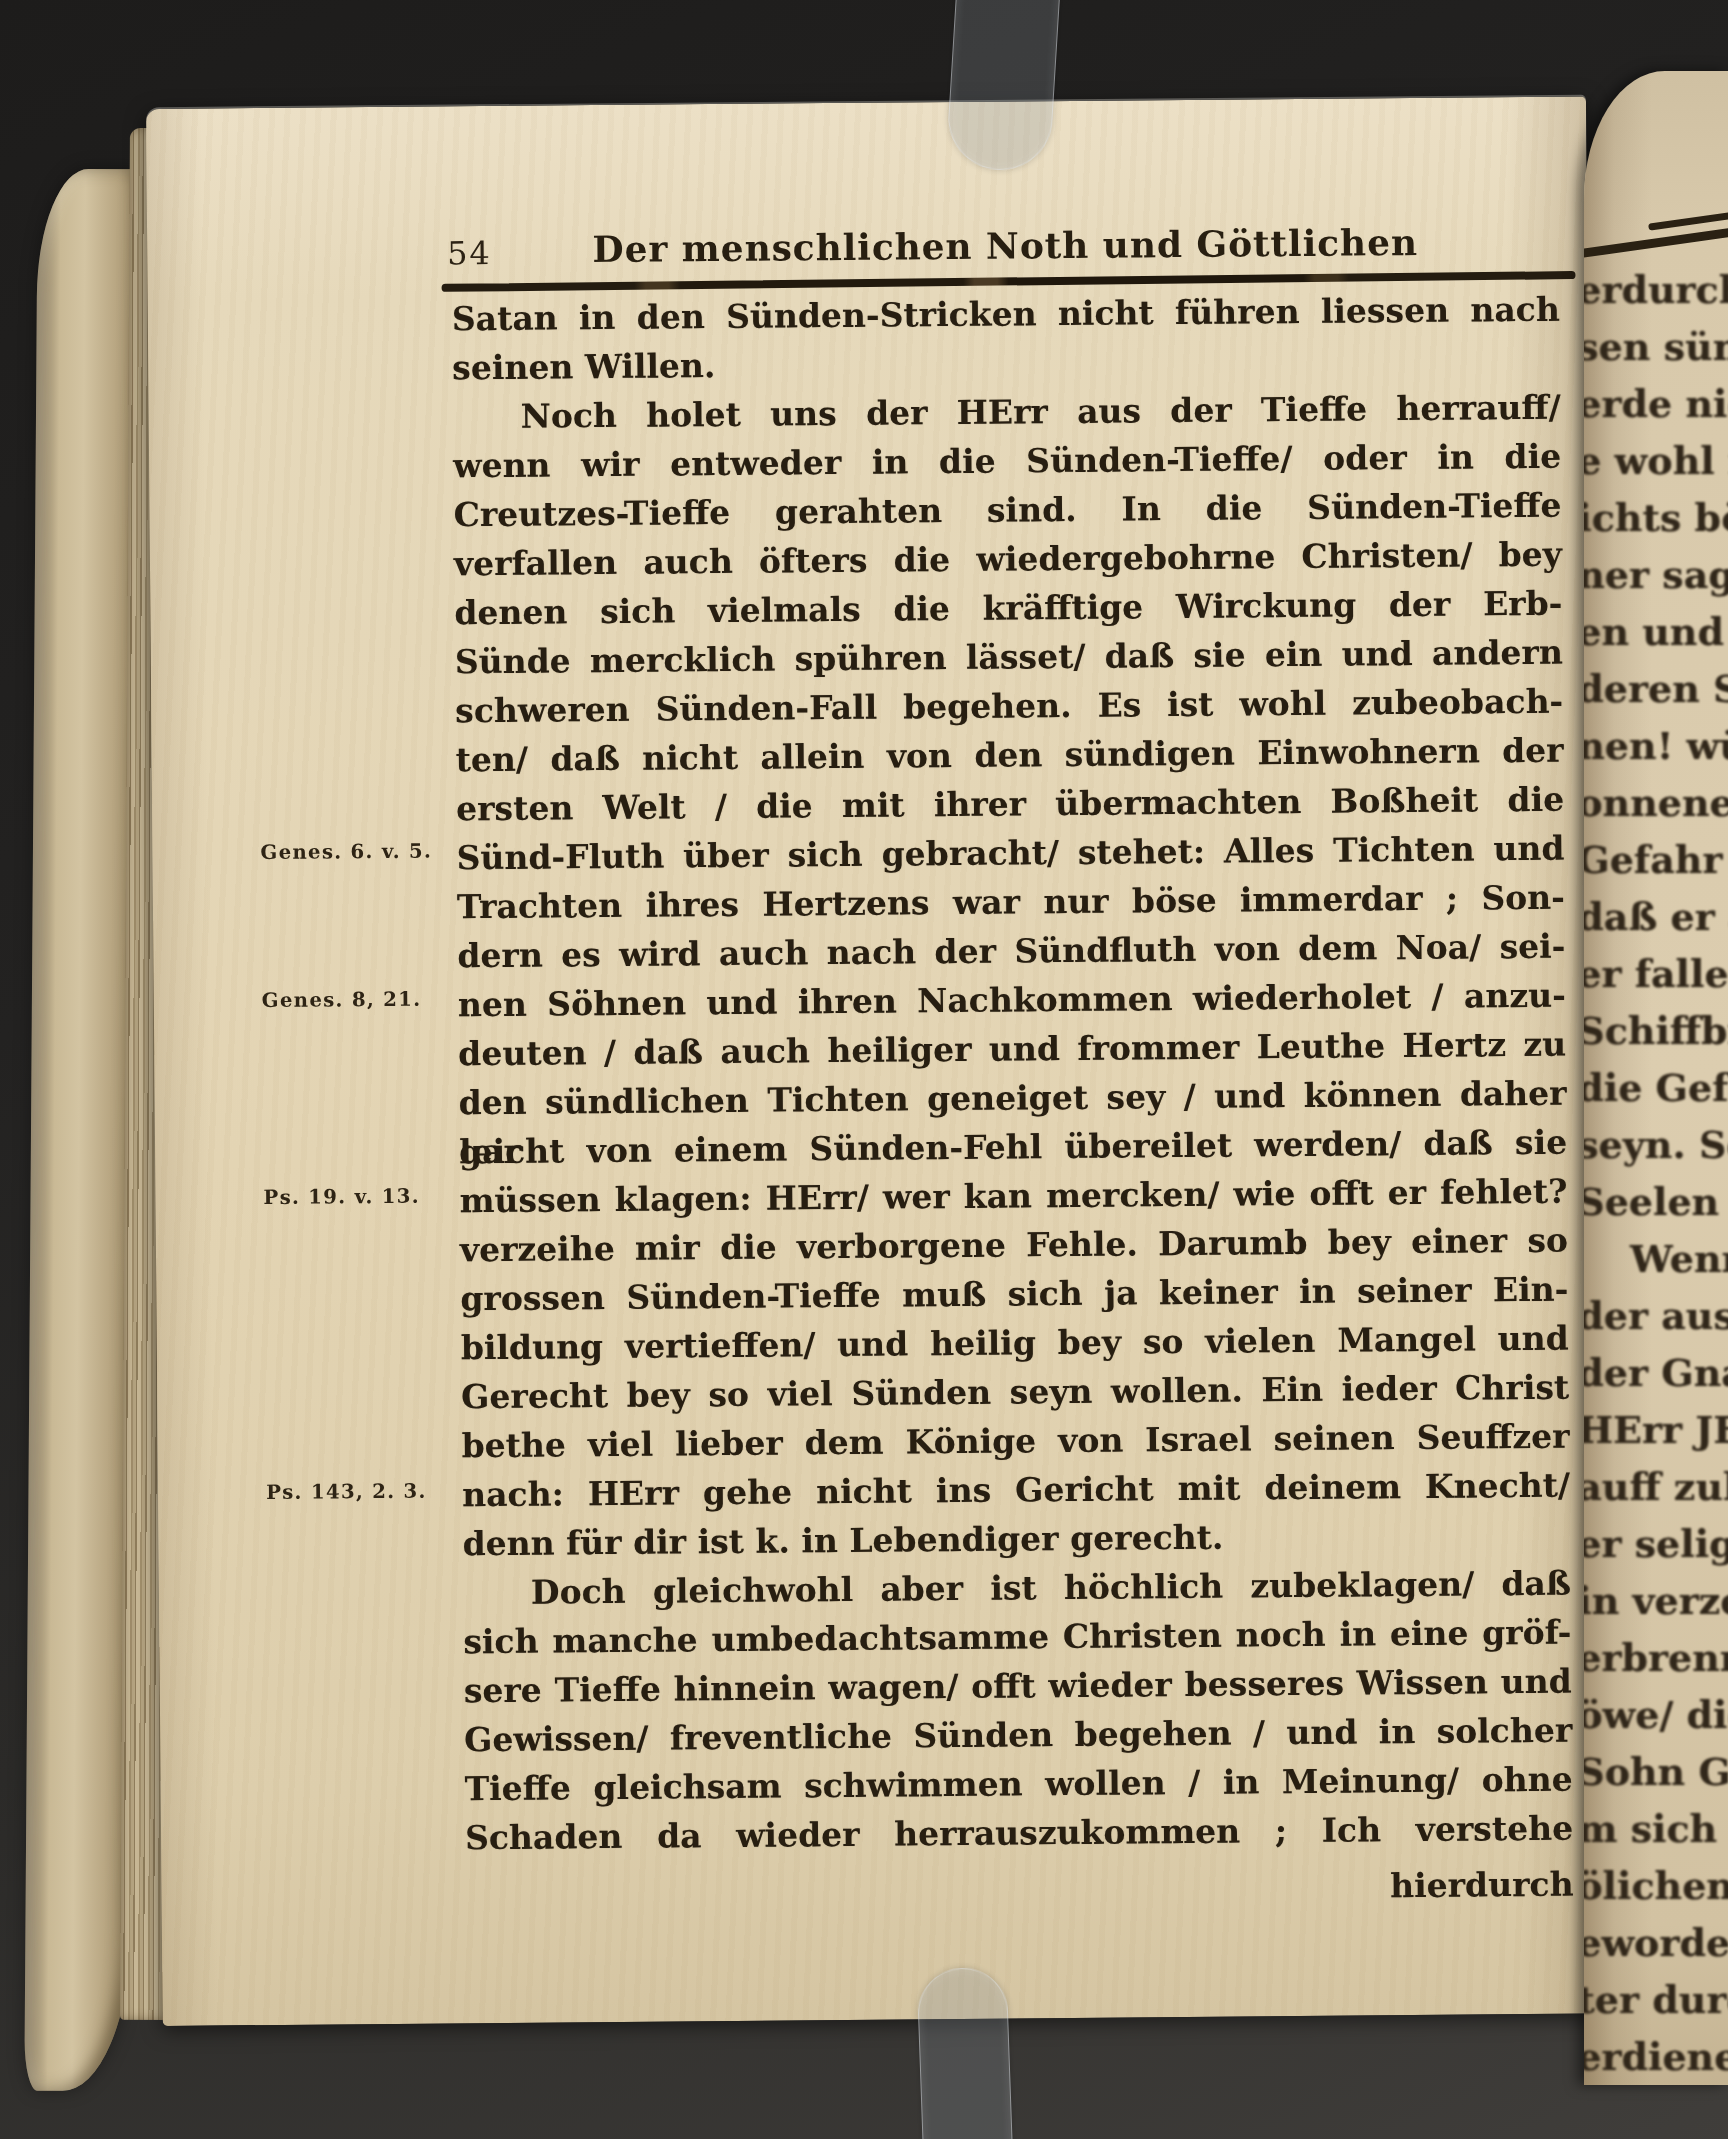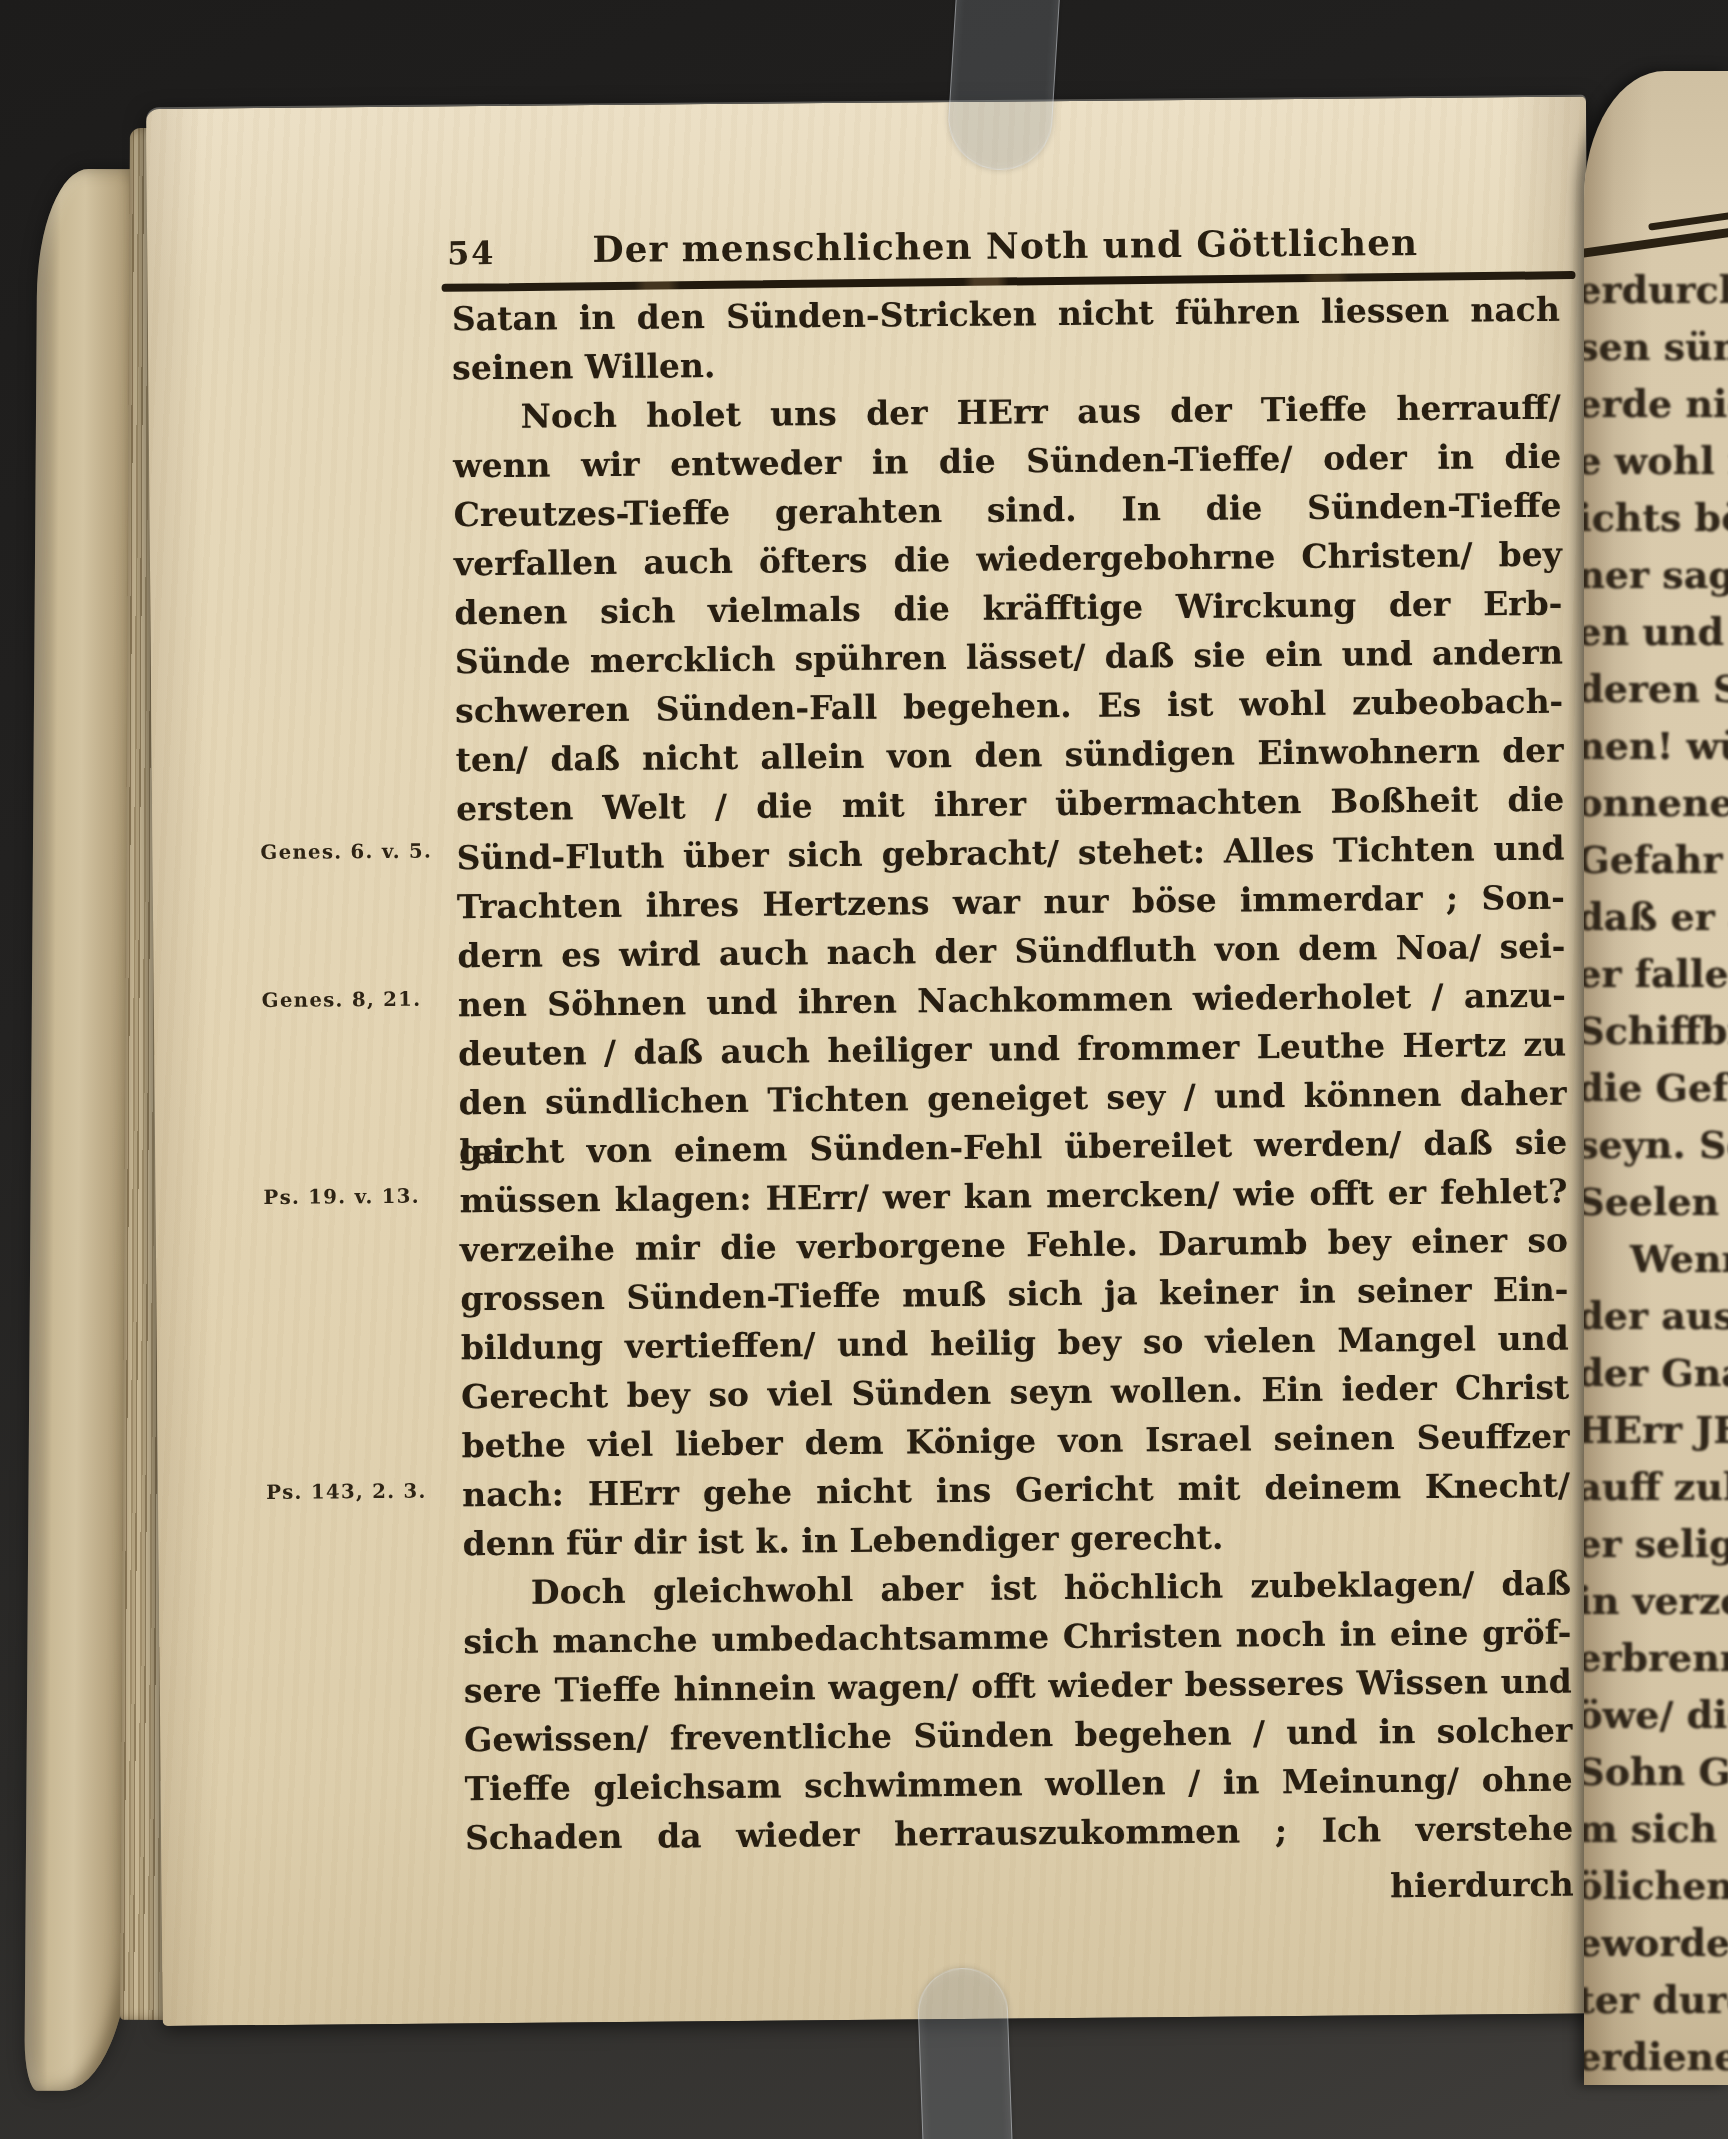--- a/index.html
+++ b/index.html
@@ -29,21 +29,21 @@
     transform: rotate(-.5deg); transform-origin: left top;
     background:
       repeating-linear-gradient(93deg, rgba(150,120,70,.045) 0 6px, rgba(0,0,0,0) 6px 15.4px),
       linear-gradient(90deg, rgba(110,85,50,.16) 0px, rgba(0,0,0,0) 56px),
       linear-gradient(270deg, rgba(110,85,50,.22) 0px, rgba(0,0,0,0) 81px),
       linear-gradient(180deg, #ece0c6 0%, #e6d9bb 10%, #e3d4b3 55%, #ddceac 88%, #d5c5a2 100%);
     border-radius: 13px 5.1px 6.8px 5.1px;
     box-shadow: 0 4.3px 19.7px rgba(0,0,0,.55), 0 -1.7px 0 rgba(255,252,240,.35);
   }
   .folio {
-    position:absolute; left:300px; top:128px; font-size:32px; font-weight:700;
+    position:absolute; left:300px; top:128px; font-size:32px; font-weight:400;
     color:#2c2214; letter-spacing:1.7px;
   }
   .running-title {
     position:absolute; left:304px; top:123px; width:1108px; text-align:center;
     font-size:36px; font-weight:700; color:#281f11; letter-spacing:0.9px;
   }
   .header-rule {
     position:absolute; left:294px; top:176px; width:1134px; height:7.7px;
     background: linear-gradient(90deg,#241c10 0 17%, #43351f 18% 20%, #221a0e 21% 46%, #4a3a24 47% 49%, #1f170c 50% 76%, #3c2f1b 77% 79%, #241c10 80% 100%);
     border-radius:4.3px; transform: rotate(-.15deg);

